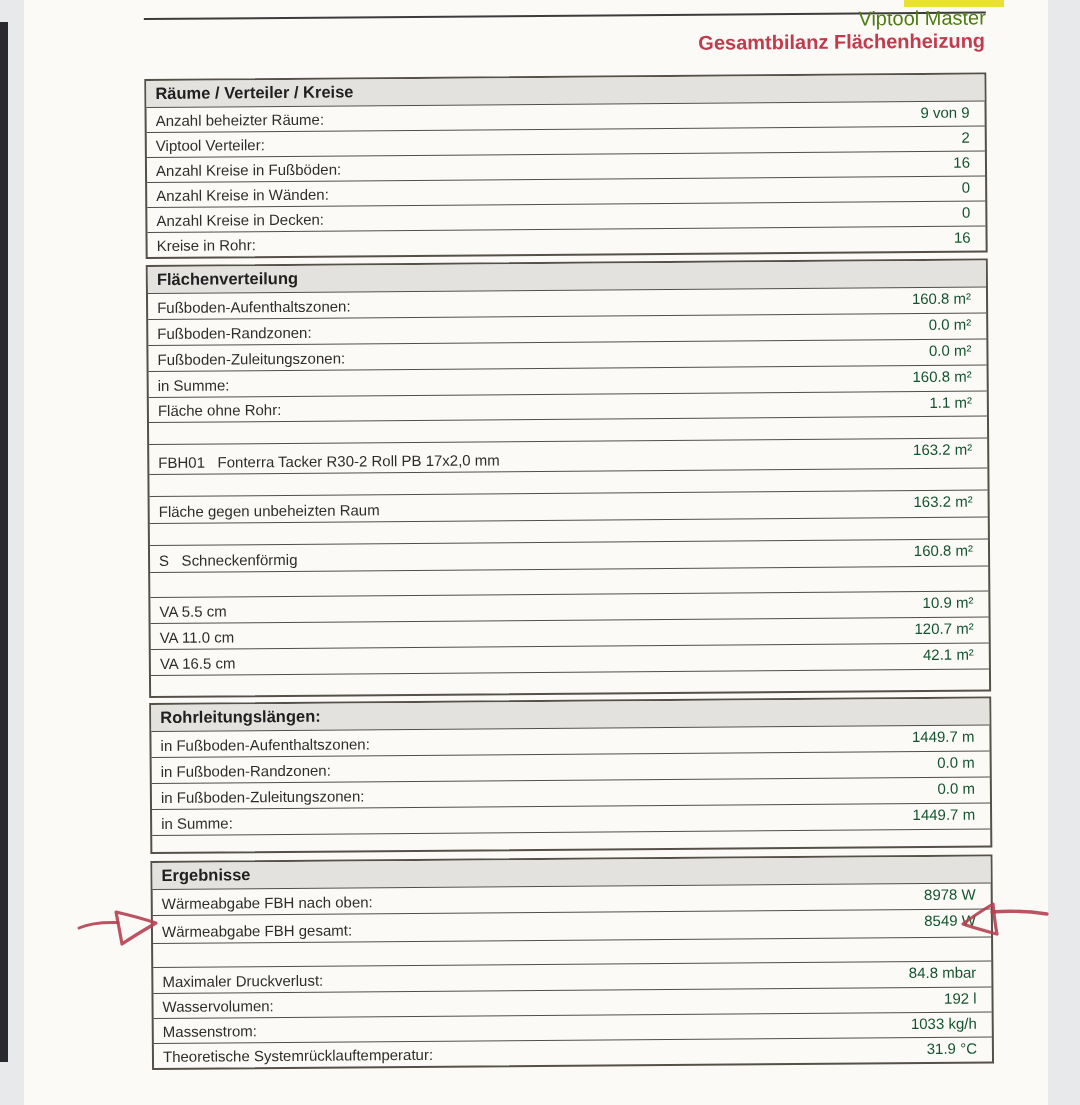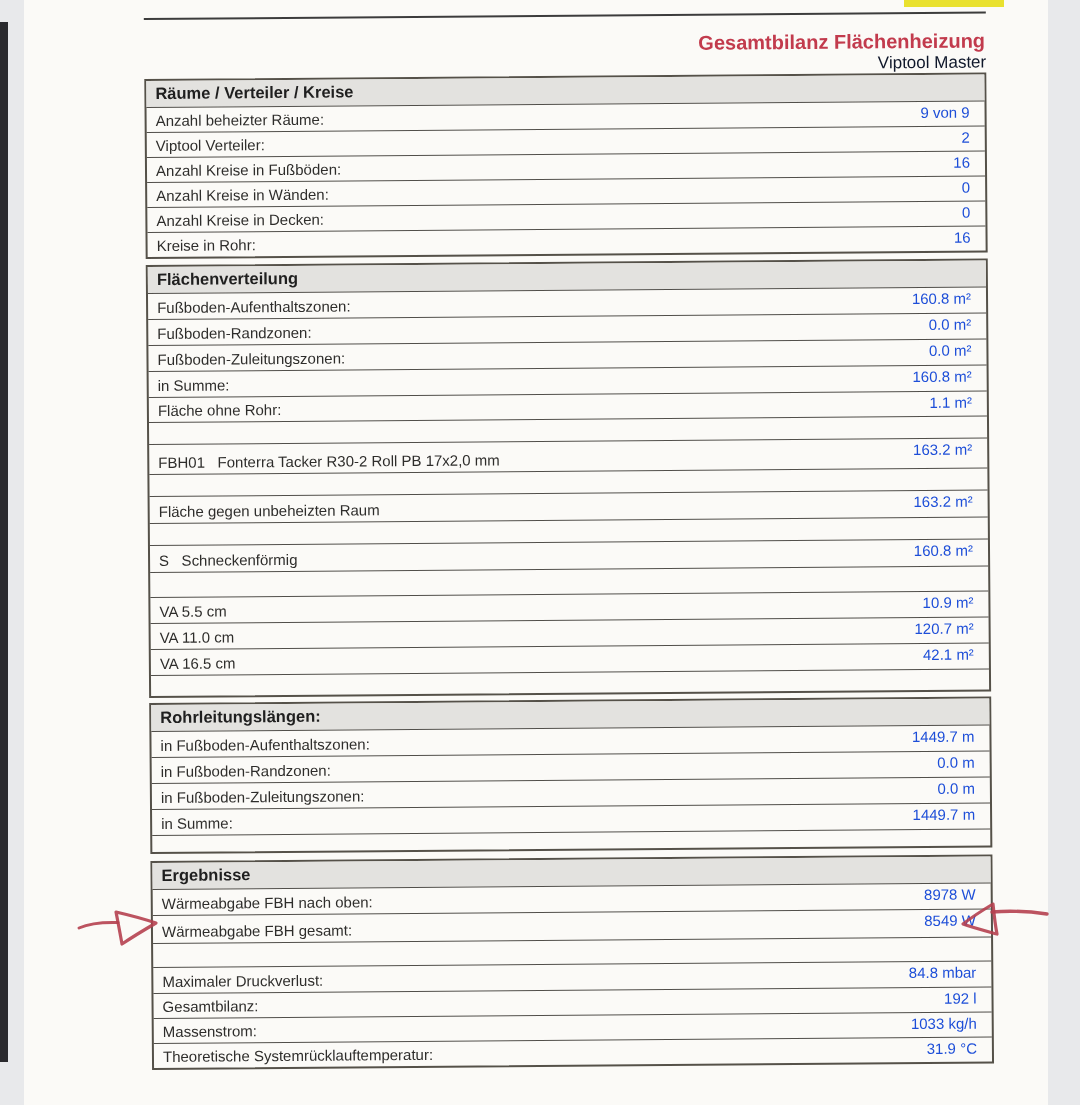--- a/index.html
+++ b/index.html
@@ -27,21 +27,21 @@
     transform:rotate(-0.45deg);
     transform-origin:540px 550px;
     color:#2f2f2f;
   }
   .header-rule{
     position:absolute;left:148px;top:15px;width:842px;height:2px;
     background:#3c3c3c;
   }
   .brand{
     position:absolute;right:90px;top:10px;
-    font-size:17px;color:#0f172a;margin-top:46px;
+    font-size:20px;color:#4d7c0f;
   }
   .doc-title{
     position:absolute;right:91px;top:33px;
     font-size:20px;font-weight:bold;color:#c23b4d;
   }
   .table{
     position:absolute;left:148px;width:842px;
     border:2px solid #555149;
     box-sizing:border-box;
     background:transparent;
@@ -59,21 +59,21 @@
   }
   .lbl{
     align-self:flex-end;
     padding:0 0 3px 9px;
     font-size:15px;color:#2e2d2b;
     white-space:pre;
   }
   .val{
     align-self:flex-start;
     padding:2px 15px 0 0;
-    font-size:15px;color:#1d4ed8;
+    font-size:15px;color:#14532d;
   }
   .h17{height:17px}.h21{height:21px}.h22{height:22px}.h24{height:24px}
   .h25{height:25px}.h26{height:26px}.h27{height:27px}.h28{height:28px}
   .h30{height:30px}
   .annotation{position:absolute;}
   .annotation svg{display:block;}
 </style>
 </head>
 <body>
 
@@ -220,21 +220,21 @@
       </div>
     <div class="row h24">
         <span class="lbl"></span>
         <span class="val"></span>
       </div>
     <div class="row h26">
         <span class="lbl">Maximaler Druckverlust:</span>
         <span class="val">84.8 mbar</span>
       </div>
     <div class="row h25">
-        <span class="lbl">Gesamtbilanz:</span>
+        <span class="lbl">Wasservolumen:</span>
         <span class="val">192 l</span>
       </div>
     <div class="row h25">
         <span class="lbl">Massenstrom:</span>
         <span class="val">1033 kg/h</span>
       </div>
     <div class="row h25">
         <span class="lbl">Theoretische Systemrücklauftemperatur:</span>
         <span class="val">31.9 °C</span>
       </div>

